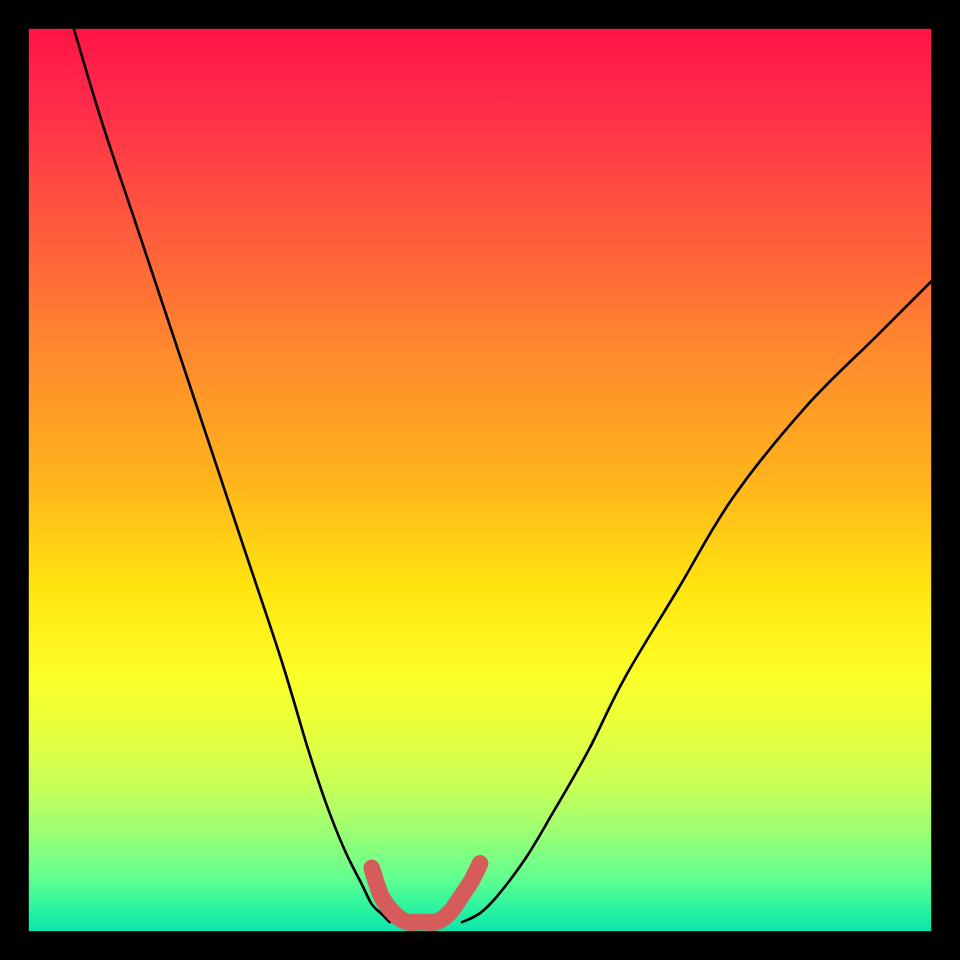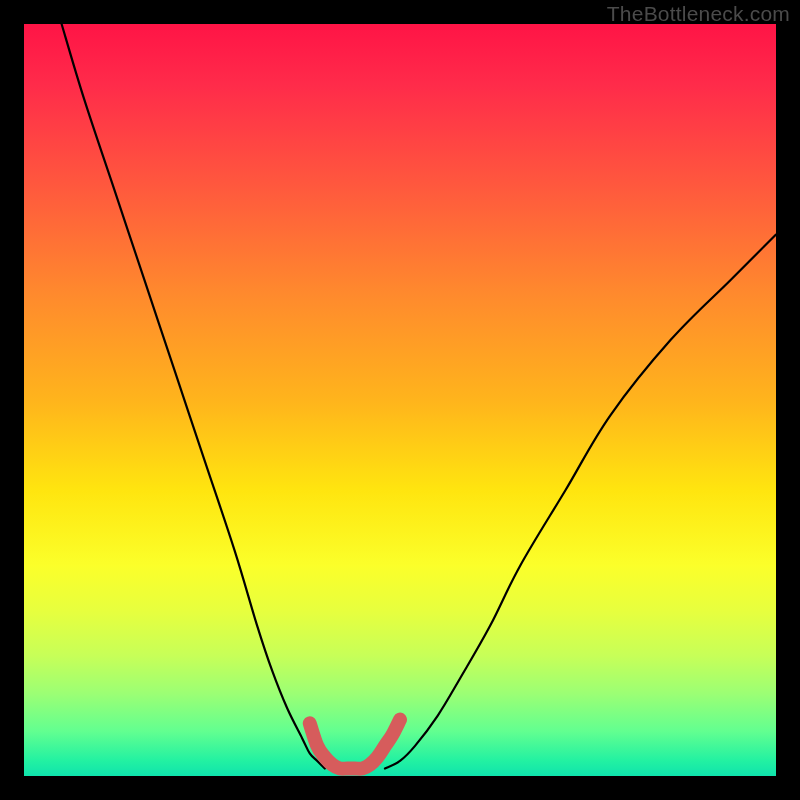--- a/index.html
+++ b/index.html
@@ -57,21 +57,20 @@
     width: 752px;
     height: 752px;
     overflow: visible;
   }
 </style>
 </head>
 <body>
 
 <div class="stage">
 
-  <div class="watermark">TheBottleneck.com</div>
 
   <div class="plot-area">
     <svg class="curves" viewBox="0 0 752 752" preserveAspectRatio="none">
       <path id="path-left" fill="none" stroke="#000" stroke-width="2.2" stroke-linecap="round" d="M 37.6 0 C 41.6608 13.535999999999987, 50.6848 45.42079999999994, 60.160000000000004 75.19999999999993 C 69.6352 104.97919999999992, 79.4112 132.95359999999994, 90.24 165.43999999999994 C 101.0688 197.92639999999994, 109.4912 223.19359999999995, 120.32000000000001 255.67999999999995 C 131.1488 288.16639999999995, 139.5712 313.43359999999996, 150.4 345.91999999999996 C 161.2288 378.40639999999996, 169.6512 403.6736, 180.48 436.16 C 191.3088 468.6464, 201.08480000000003 496.6208, 210.56000000000003 526.4 C 220.03520000000003 556.1791999999999, 226.352 579.9424, 233.12 601.6 C 239.888 623.2576, 242.74560000000002 631.8304, 248.16000000000003 646.72 C 253.57440000000003 661.6096, 257.7856 672.1376, 263.2 684.32 C 268.6144 696.5024000000001, 274.17920000000004 706.2783999999999, 278.24 714.4 C 282.3008 722.5216, 283.0528 725.3792000000001, 285.76 729.44 C 288.4672 733.5008, 290.57280000000003 734.2528000000001, 293.28000000000003 736.96 C 295.98720000000003 739.6672, 299.44640000000004 743.1264, 300.8 744.48"></path>
       <path id="path-right" fill="none" stroke="#000" stroke-width="2.2" stroke-linecap="round" d="M 360.96 744.48 C 363.6672 743.1264, 370.5856 741.0208, 376 736.96 C 381.4144 732.8992000000001, 384.272 730.0416, 391.04 721.92 C 397.80800000000005 713.7983999999999, 405.4784 704.0224000000001, 413.6 691.84 C 421.7216 679.6576, 426.6848 670.4832, 436.15999999999997 654.24 C 445.63519999999994 637.9968, 455.4112 621.904, 466.24 601.6 C 477.0688 581.296, 482.78400000000005 565.8047999999999, 496.32000000000005 541.4399999999999 C 509.85600000000005 517.0752, 525.1967999999999 493.312, 541.4399999999999 466.24 C 557.6831999999999 439.168, 567.6096 418.112, 586.5600000000001 391.04 C 605.5104000000001 363.968, 625.0624 340.20480000000003, 646.72 315.84000000000003 C 668.3776 291.47520000000003, 687.9296 274.63039999999995, 706.88 255.67999999999995 C 725.8303999999999 236.72959999999995, 743.8784 218.68160000000003, 752 210.56000000000006"></path>
       <path id="path-valley" fill="none" stroke="#d65c5c" stroke-width="14" stroke-linecap="round" stroke-linejoin="round" d="M 285.76 699.36 C 287.1136 703.4208, 290.57280000000003 715.8288, 293.28000000000003 721.92 C 295.98720000000003 728.0111999999999, 298.0928 729.816, 300.8 733.2 C 303.5072 736.5840000000001, 305.6128 738.6896, 308.32 740.72 C 311.0272 742.7504, 313.1328 743.8032000000001, 315.84 744.48 C 318.5472 745.1568, 320.6528 744.48, 323.36 744.48 C 326.0672 744.48, 328.1728 744.48, 330.88 744.48 C 333.5872 744.48, 335.69280000000003 745.1568, 338.40000000000003 744.48 C 341.10720000000003 743.8032000000001, 343.2128 742.7504, 345.92 740.72 C 348.6272 738.6896, 350.7328 736.5840000000001, 353.44 733.2 C 356.1472 729.816, 358.2528 725.9807999999999, 360.96 721.92 C 363.6672 717.8592, 365.7728 715.3776, 368.48 710.64 C 371.1872 705.9024, 374.6464 698.3072, 376 695.6"></path>
     </svg>
   </div>
 
 </div>

